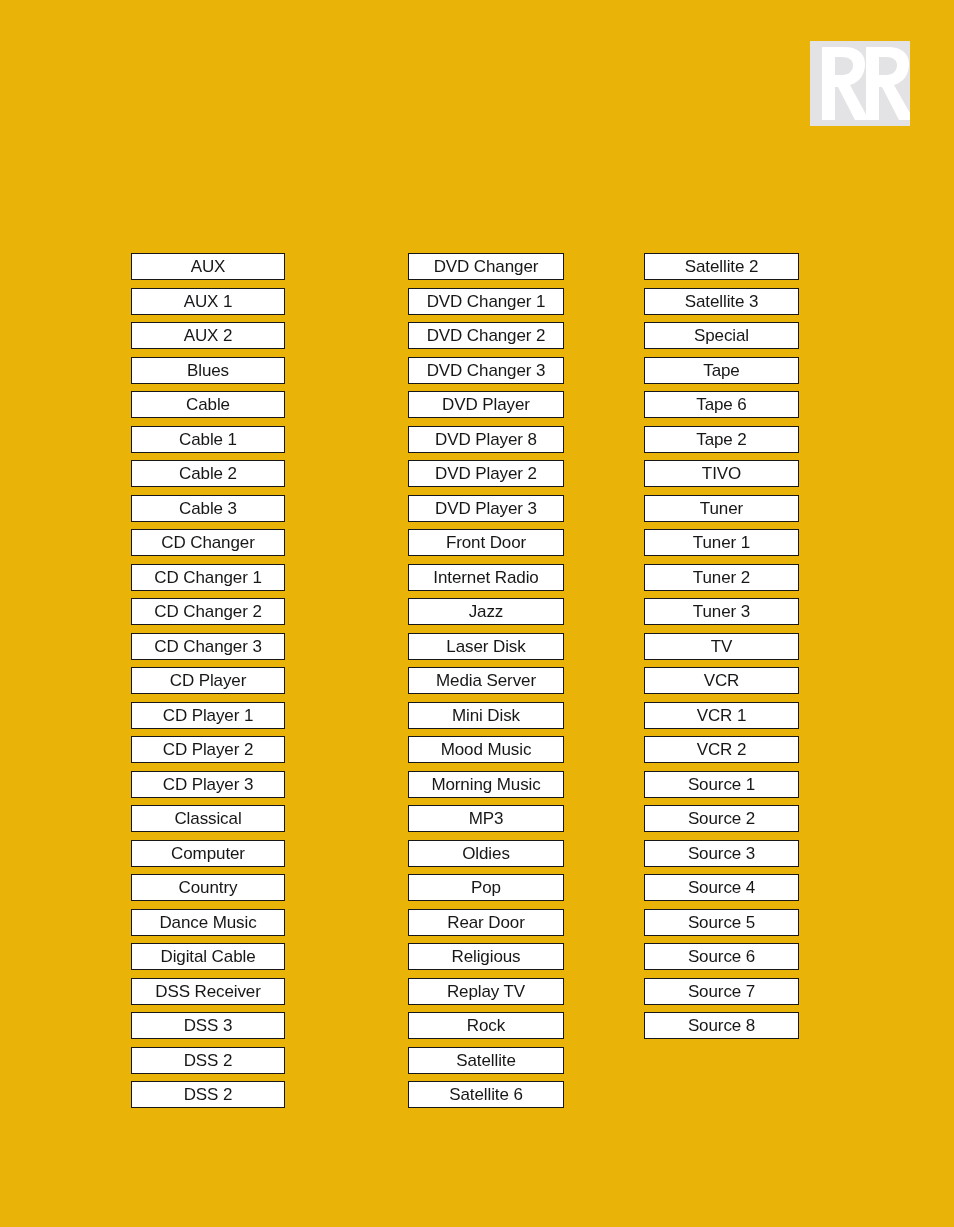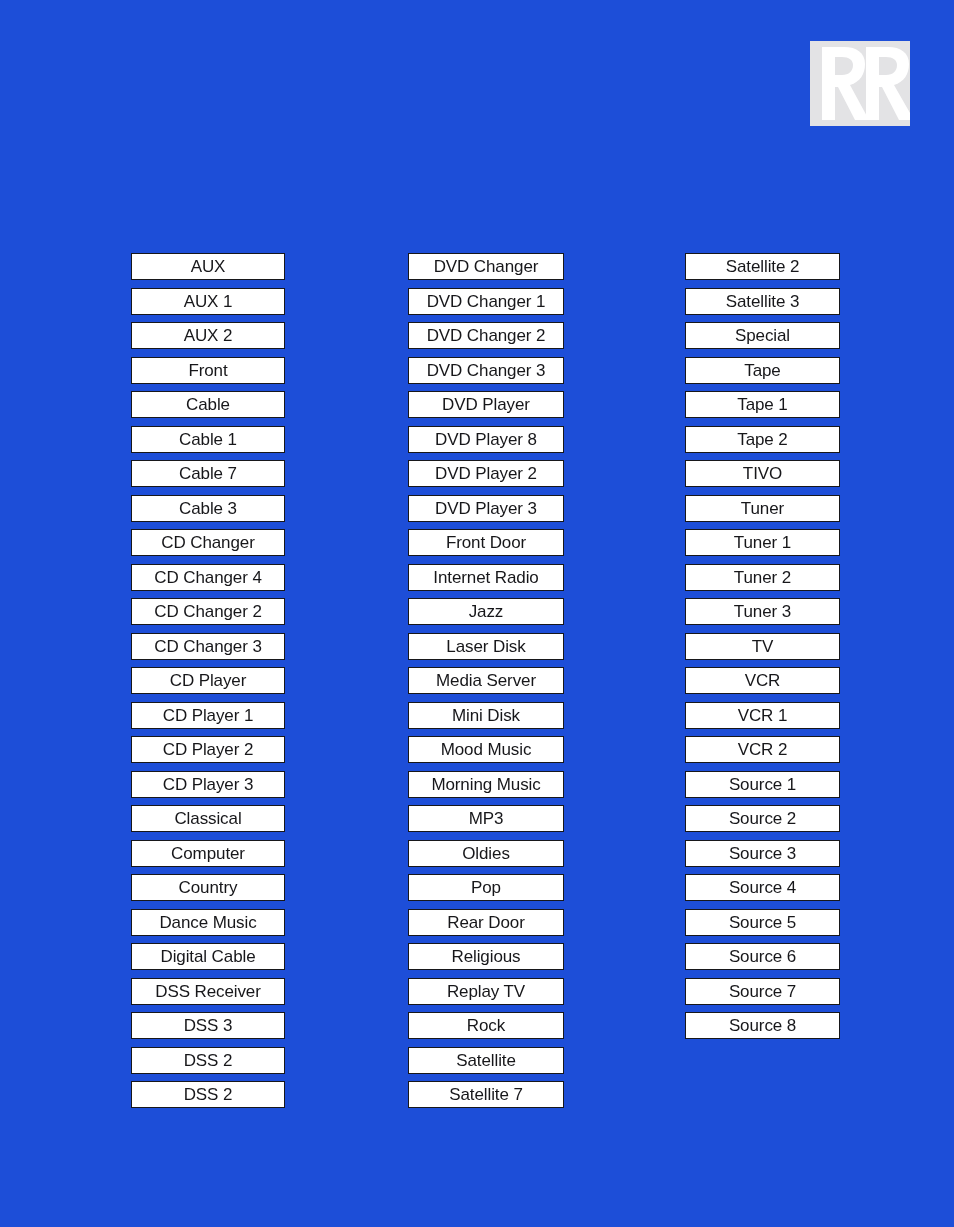--- a/index.html
+++ b/index.html
@@ -9,21 +9,21 @@
     background: #ffffff;
   }
   body {
     font-family: "Liberation Sans", "DejaVu Sans", sans-serif;
     -webkit-font-smoothing: antialiased;
   }
   #page {
     position: relative;
     width: 954px;
     height: 1227px;
-    background: #1d4ed8;
+    background: #eab308;
     overflow: hidden;
   }
 
   
   #brand-mark {
     position: absolute;
     left: 810px;
     top: 41px;
     width: 100px;
     height: 85px;
@@ -36,21 +36,21 @@
 
   
   .column {
     position: absolute;
     top: 253px;
     display: flex;
     flex-direction: column;
   }
   #column-1 { left: 131px; width: 154px; }
   #column-2 { left: 408px; width: 156px; }
-  #column-3 { left: 685px; width: 155px; }
+  #column-3 { left: 644px; width: 155px; }
 
   
   .source-box {
     box-sizing: border-box;
     width: 100%;
     height: 27px;
     margin-bottom: 7.5px;
     border: 1.4px solid #17171a;
     display: flex;
     align-items: center;
@@ -84,39 +84,39 @@
       <div class="source-box">
         <span class="source-label">AUX</span>
       </div>
       <div class="source-box">
         <span class="source-label">AUX 1</span>
       </div>
       <div class="source-box">
         <span class="source-label">AUX 2</span>
       </div>
       <div class="source-box">
-        <span class="source-label">Front</span>
+        <span class="source-label">Blues</span>
       </div>
       <div class="source-box">
         <span class="source-label">Cable</span>
       </div>
       <div class="source-box">
         <span class="source-label">Cable 1</span>
       </div>
       <div class="source-box">
-        <span class="source-label">Cable 7</span>
+        <span class="source-label">Cable 2</span>
       </div>
       <div class="source-box">
         <span class="source-label">Cable 3</span>
       </div>
       <div class="source-box">
         <span class="source-label">CD Changer</span>
       </div>
       <div class="source-box">
-        <span class="source-label">CD Changer 4</span>
+        <span class="source-label">CD Changer 1</span>
       </div>
       <div class="source-box">
         <span class="source-label">CD Changer 2</span>
       </div>
       <div class="source-box">
         <span class="source-label">CD Changer 3</span>
       </div>
       <div class="source-box">
         <span class="source-label">CD Player</span>
       </div>
@@ -225,39 +225,39 @@
       <div class="source-box">
         <span class="source-label">Replay TV</span>
       </div>
       <div class="source-box">
         <span class="source-label">Rock</span>
       </div>
       <div class="source-box">
         <span class="source-label">Satellite</span>
       </div>
       <div class="source-box">
-        <span class="source-label">Satellite 7</span>
+        <span class="source-label">Satellite 6</span>
       </div>
     </div>
 
   <div class="column" id="column-3">
       <div class="source-box">
         <span class="source-label">Satellite 2</span>
       </div>
       <div class="source-box">
         <span class="source-label">Satellite 3</span>
       </div>
       <div class="source-box">
         <span class="source-label">Special</span>
       </div>
       <div class="source-box">
         <span class="source-label">Tape</span>
       </div>
       <div class="source-box">
-        <span class="source-label">Tape 1</span>
+        <span class="source-label">Tape 6</span>
       </div>
       <div class="source-box">
         <span class="source-label">Tape 2</span>
       </div>
       <div class="source-box">
         <span class="source-label">TIVO</span>
       </div>
       <div class="source-box">
         <span class="source-label">Tuner</span>
       </div>

